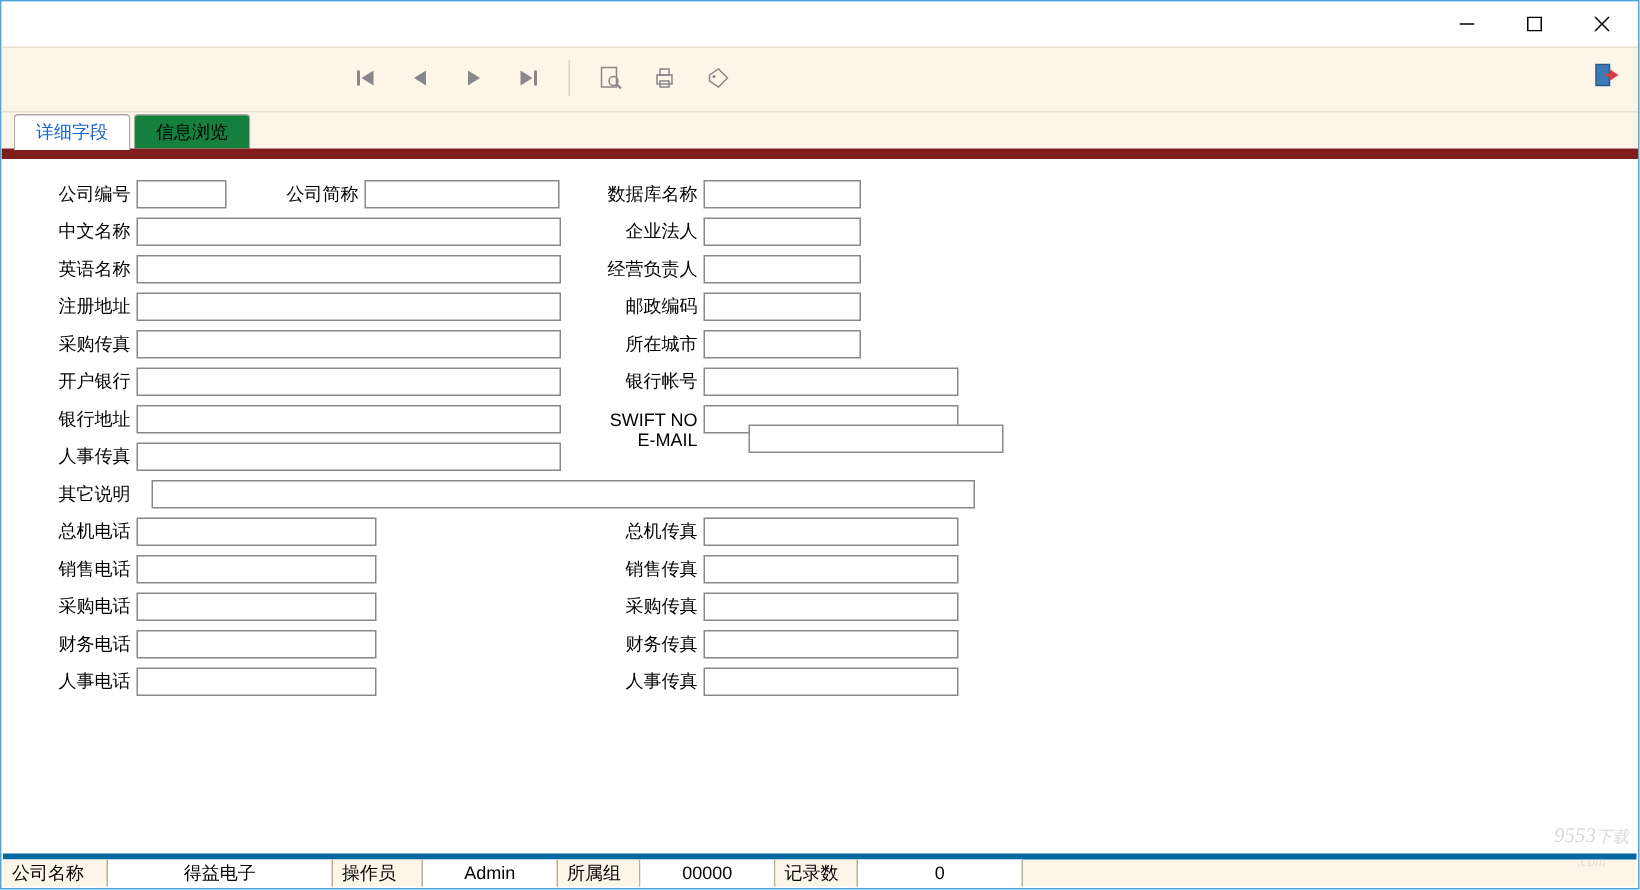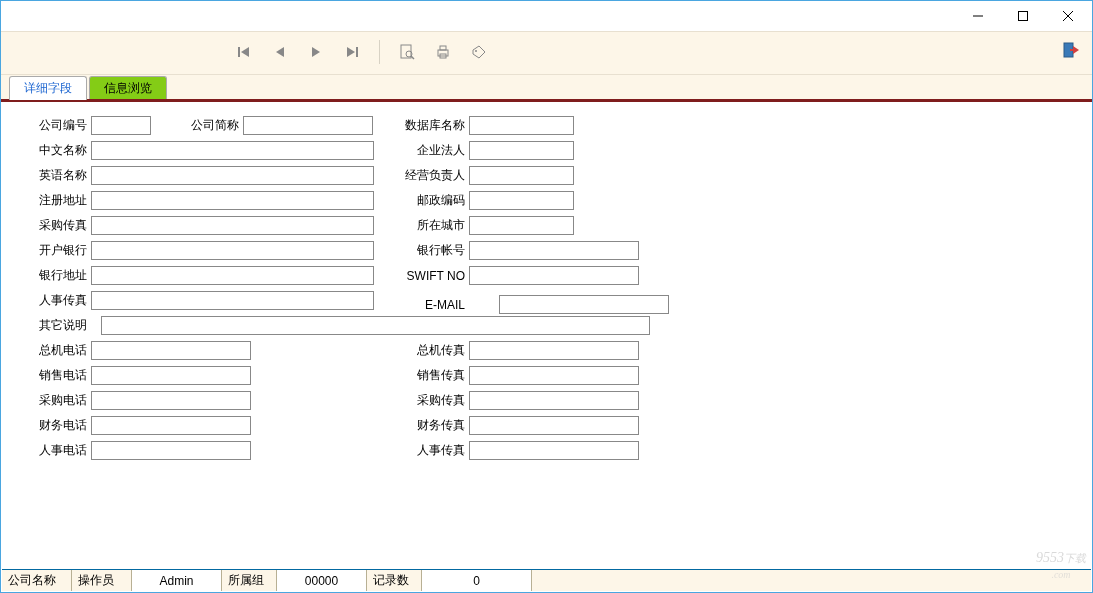--- a/index.html
+++ b/index.html
@@ -15,35 +15,35 @@
 .toolbar-wrap { background: #fdf6e8; height: 44px; border-top: 1px solid #e8e0d0; border-bottom: 1px solid #e8e0d0; position: relative; }
 .toolbar { position: absolute; left: 232px; top: 8px; display: flex; align-items: center; gap: 14px; }
 .tool-btn { width: 22px; height: 22px; display: flex; align-items: center; justify-content: center; cursor: pointer; color: #888; }
 .tool-sep { width: 1px; height: 24px; background: #d8d2c4; margin: 0 2px; }
 .exit-btn { position: absolute; right: 8px; top: 8px; width: 22px; height: 22px; cursor: pointer; }
 
 
 .tabs { display: flex; height: 24px; background: #fdf6e8; padding-left: 8px; }
 .tab { padding: 3px 14px 2px; border: 1px solid #aaa; border-bottom: none; background: #fff; margin-right: 2px; cursor: pointer; border-radius: 3px 3px 0 0; position: relative; top: 1px; }
 .tab.active { color: #1a64d0; z-index: 2; }
-.tab.inactive { background: #84cc16; }
-
-
-.form-area { background: #fff; border-top: 3px solid #7f1d1d; padding: 14px 10px 10px 10px; height: 470px; position: relative; }
+.tab.inactive { background: #15803d; }
+
+
+.form-area { background: #fff; border-top: 7px solid #7f1d1d; padding: 14px 10px 10px 10px; height: 470px; position: relative; }
 .lbl { width: 56px; text-align: right; padding-right: 4px; color: #000; }
 .lbl2 { width: 64px; text-align: right; padding-right: 4px; color: #000; }
 input.fld { height: 19px; border: 1px solid #888; background: #fff; padding: 0 2px; font-size: 12px; }
 .fld-cyan { background: #c5e9e4; }
 .fld-pink { background: #f0c3ee; }
 
 .grid { position: relative; }
 .pos { position: absolute; display: flex; align-items: center; }
 
 
-.statusbar { position: absolute; left: 1px; right: 1px; bottom: 1px; height: 22px; background: #fdf6e8; border-top: 1px solid #0369a1; display: flex; align-items: center; font-size: 12px; }
+.statusbar { position: absolute; left: 1px; right: 1px; bottom: 1px; height: 22px; background: #fdf6e8; border-top: 4px solid #0369a1; display: flex; align-items: center; font-size: 12px; }
 .sb-cell { border-right: 1px solid #b8b094; height: 100%; display: flex; align-items: center; padding: 0 6px; }
 .sb-label { background: #fdf6e8; }
 .sb-val { background: #fff; justify-content: center; }
 
 
 .wm { position: absolute; right: 6px; bottom: 10px; font-size: 14px; font-style: italic; color: #bbb; opacity: 0.55; font-family: Liberation Serif, serif; text-align: center; }
 </style>
 </head>
 <body>
 
@@ -193,21 +193,21 @@
     </div>
     <div class="pos" style="left:394px; top:150px;">
       <span class="lbl2">SWIFT NO</span>
       <input class="fld" style="width: 170px;" value="">
     </div>
 
     <div class="pos" style="left:24px; top:175px;">
       <span class="lbl">人事传真</span>
       <input class="fld" style="width: 283px;" value="">
     </div>
-    <div class="pos" style="left:394px; top:179px;gap:30px;">
+    <div class="pos" style="left:394px; top:163px;gap:30px;">
       <span class="lbl2">E-MAIL</span>
       <input class="fld" style="width: 170px;" value="">
     </div>
 
     <div class="pos" style="left:24px; top:200px;gap:10px;">
       <span class="lbl">其它说明</span>
       <input class="fld" style="width: 549px;" value="">
     </div>
 
     <div class="pos" style="left:24px; top:225px;">
@@ -252,20 +252,21 @@
     </div>
     <div class="pos" style="left:394px; top:325px;">
       <span class="lbl2">人事传真</span>
       <input class="fld" style="width: 170px;" value="">
     </div>
   </div>
 </div>
 
 <div class="statusbar">
   <div class="sb-cell sb-label" style="width:70px;">公司名称</div>
+  <div class="sb-cell sb-val" style="width:150px;">得益电子</div>
   <div class="sb-cell sb-label" style="width:60px;">操作员</div>
   <div class="sb-cell sb-val" style="width:90px;">Admin</div>
   <div class="sb-cell sb-label" style="width:55px;">所属组</div>
   <div class="sb-cell sb-val" style="width:90px;">00000</div>
   <div class="sb-cell sb-label" style="width:55px;font-family:Liberation Serif, serif;">记录数</div>
   <div class="sb-cell sb-val" style="width:110px;">0</div>
 </div>
 
 <div class="wm">9553<span style="font-size:11px;">下载</span><br><span style="font-size:10px; color:#ccc;">.com</span></div>
 

